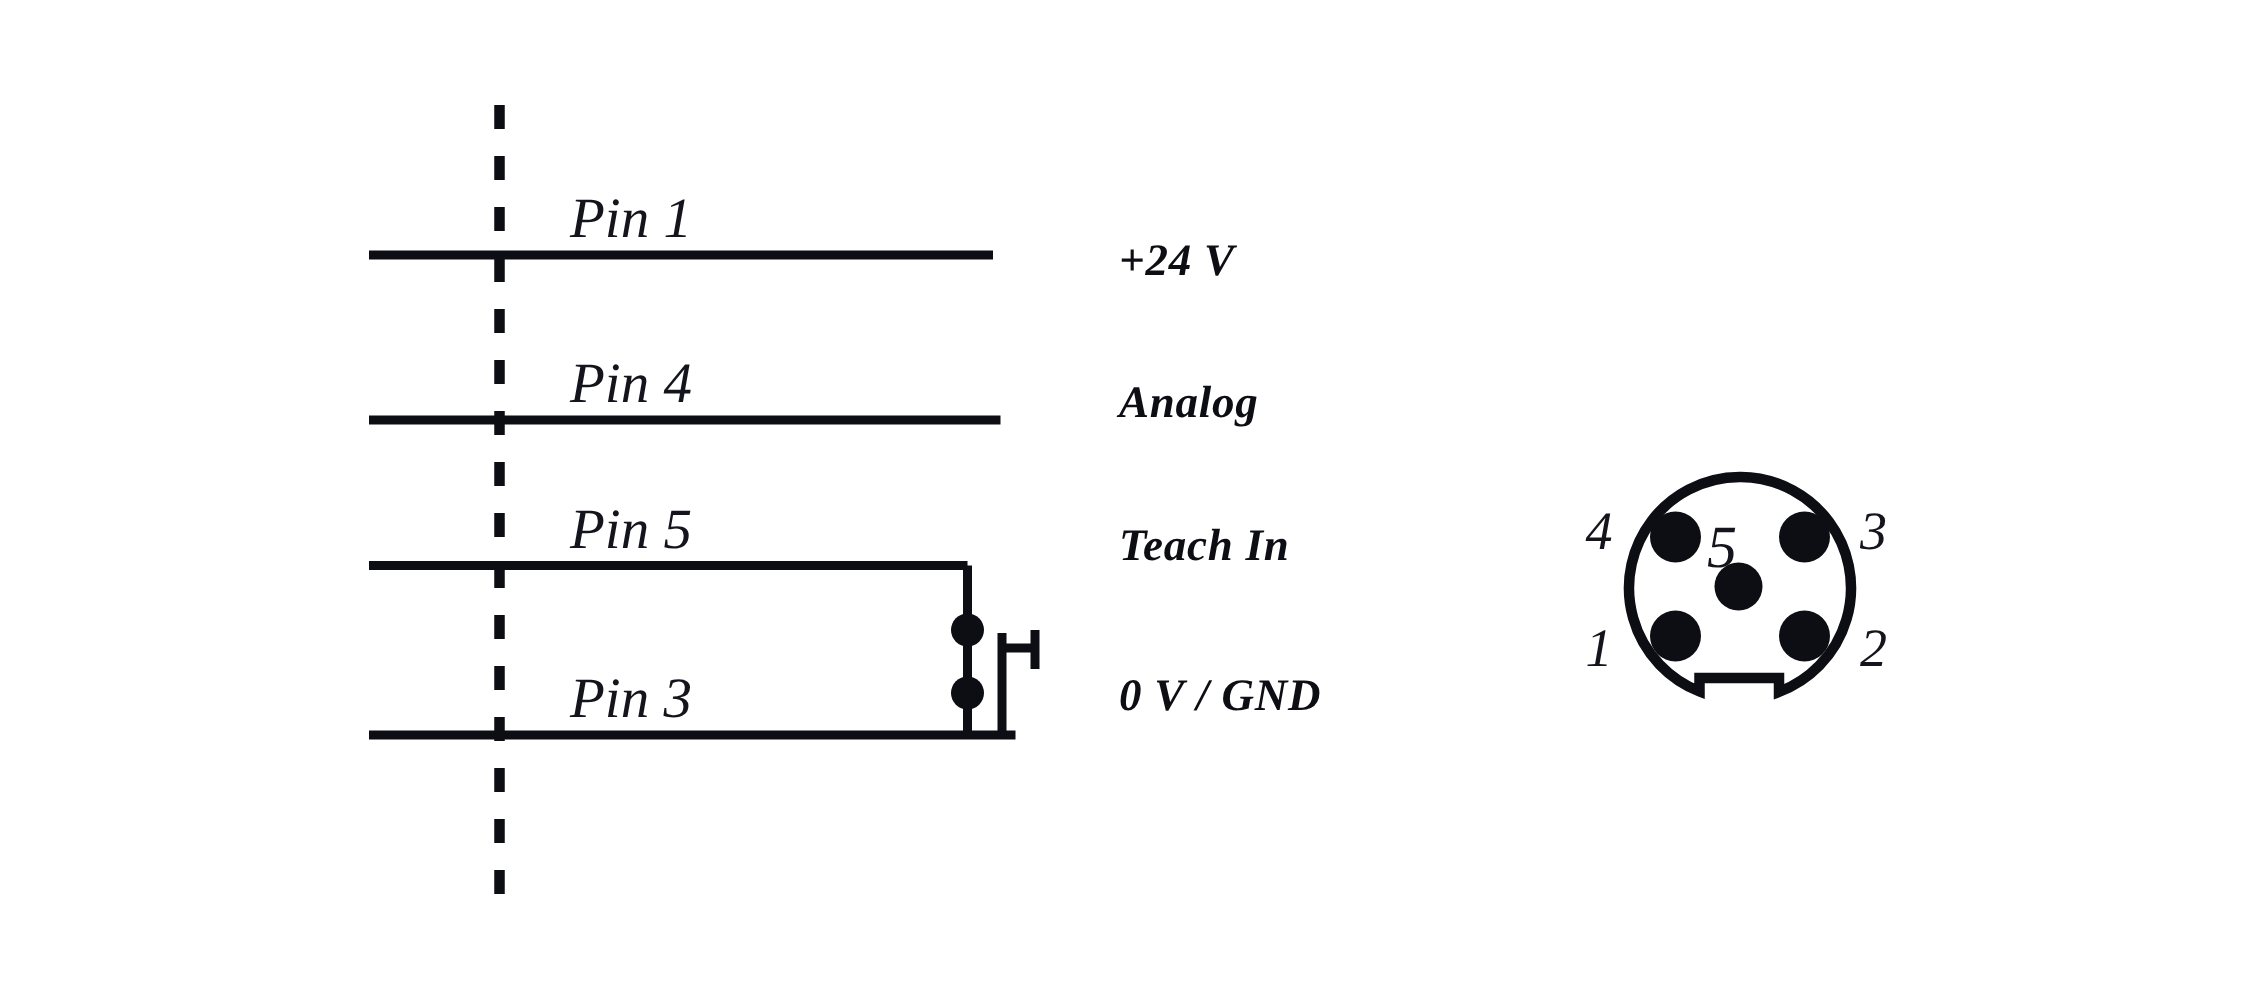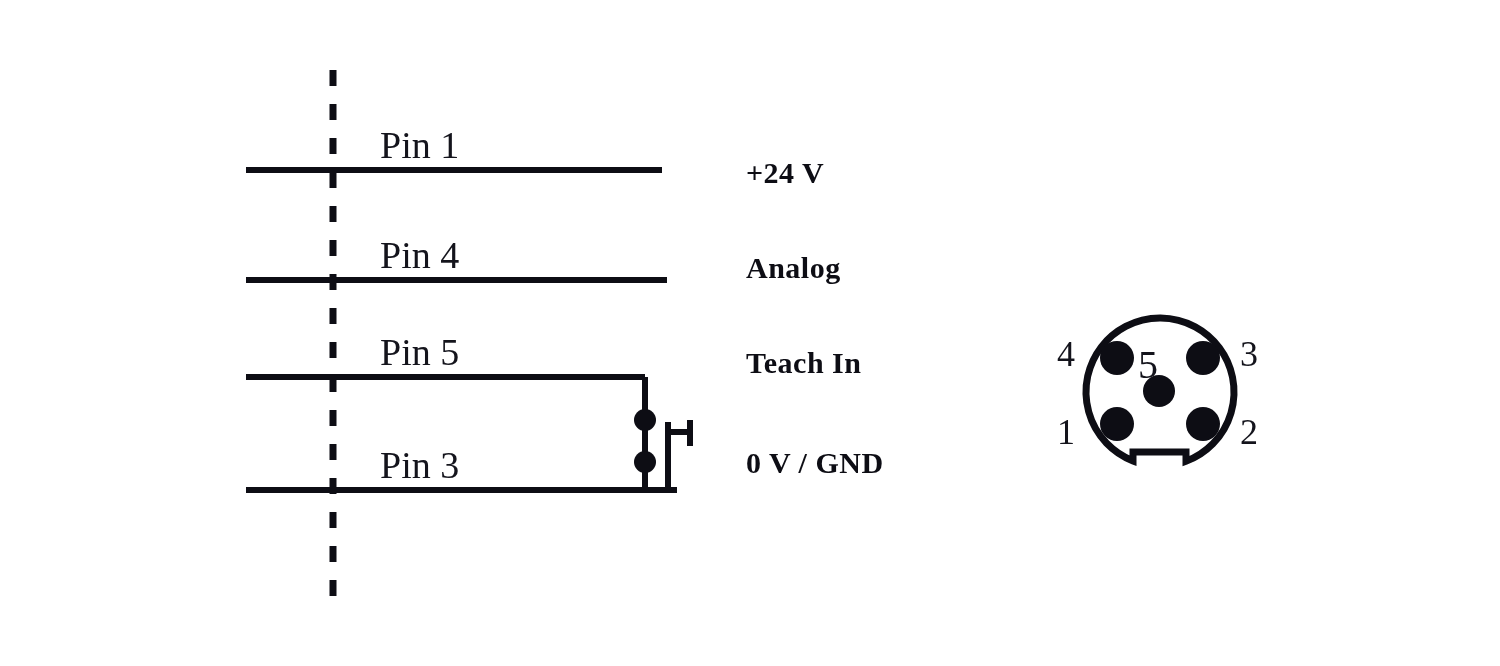--- a/index.html
+++ b/index.html
@@ -11,20 +11,21 @@
     width: 1500px;
     height: 666px;
     font-family: "Liberation Serif", "DejaVu Serif", serif;
     overflow: hidden;
   }
   #diagram-root {
     position: relative;
     width: 1500px;
     height: 566px;
     background: #ffffff;
+    font-style: italic;
   }
   svg.diagram-canvas {
     display: block;
     width: 1500px;
     height: 666px;
   }
   .wire-line {
     stroke: #0d0d14;
     stroke-width: 6;
     stroke-linecap: butt;

